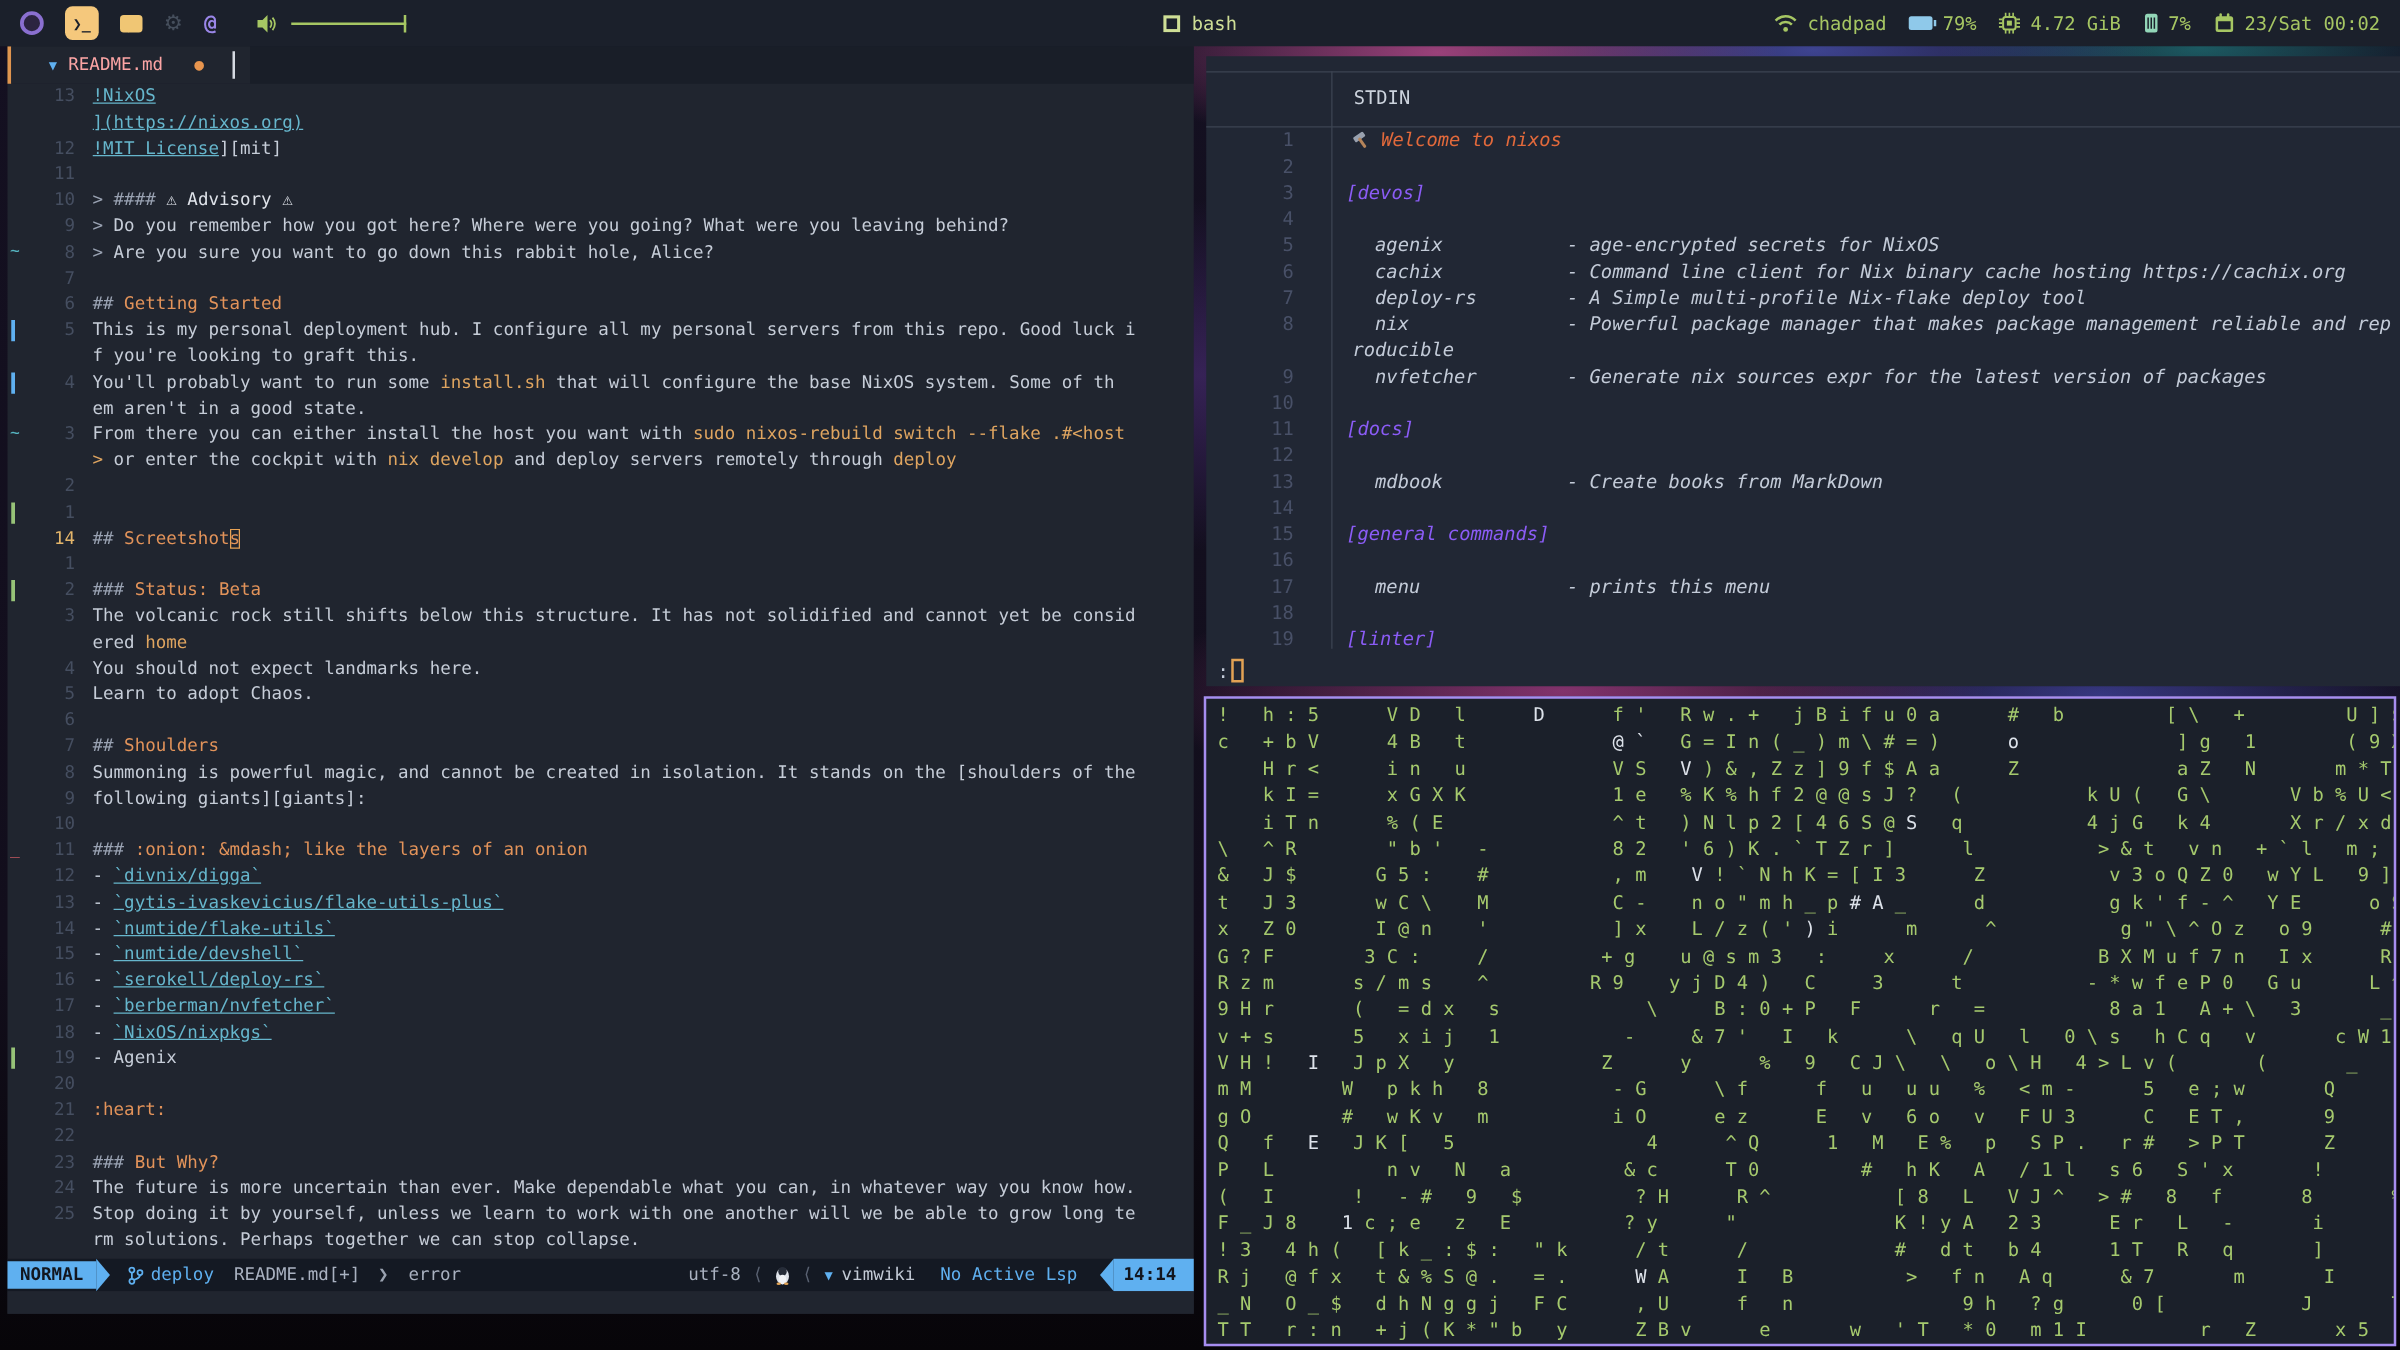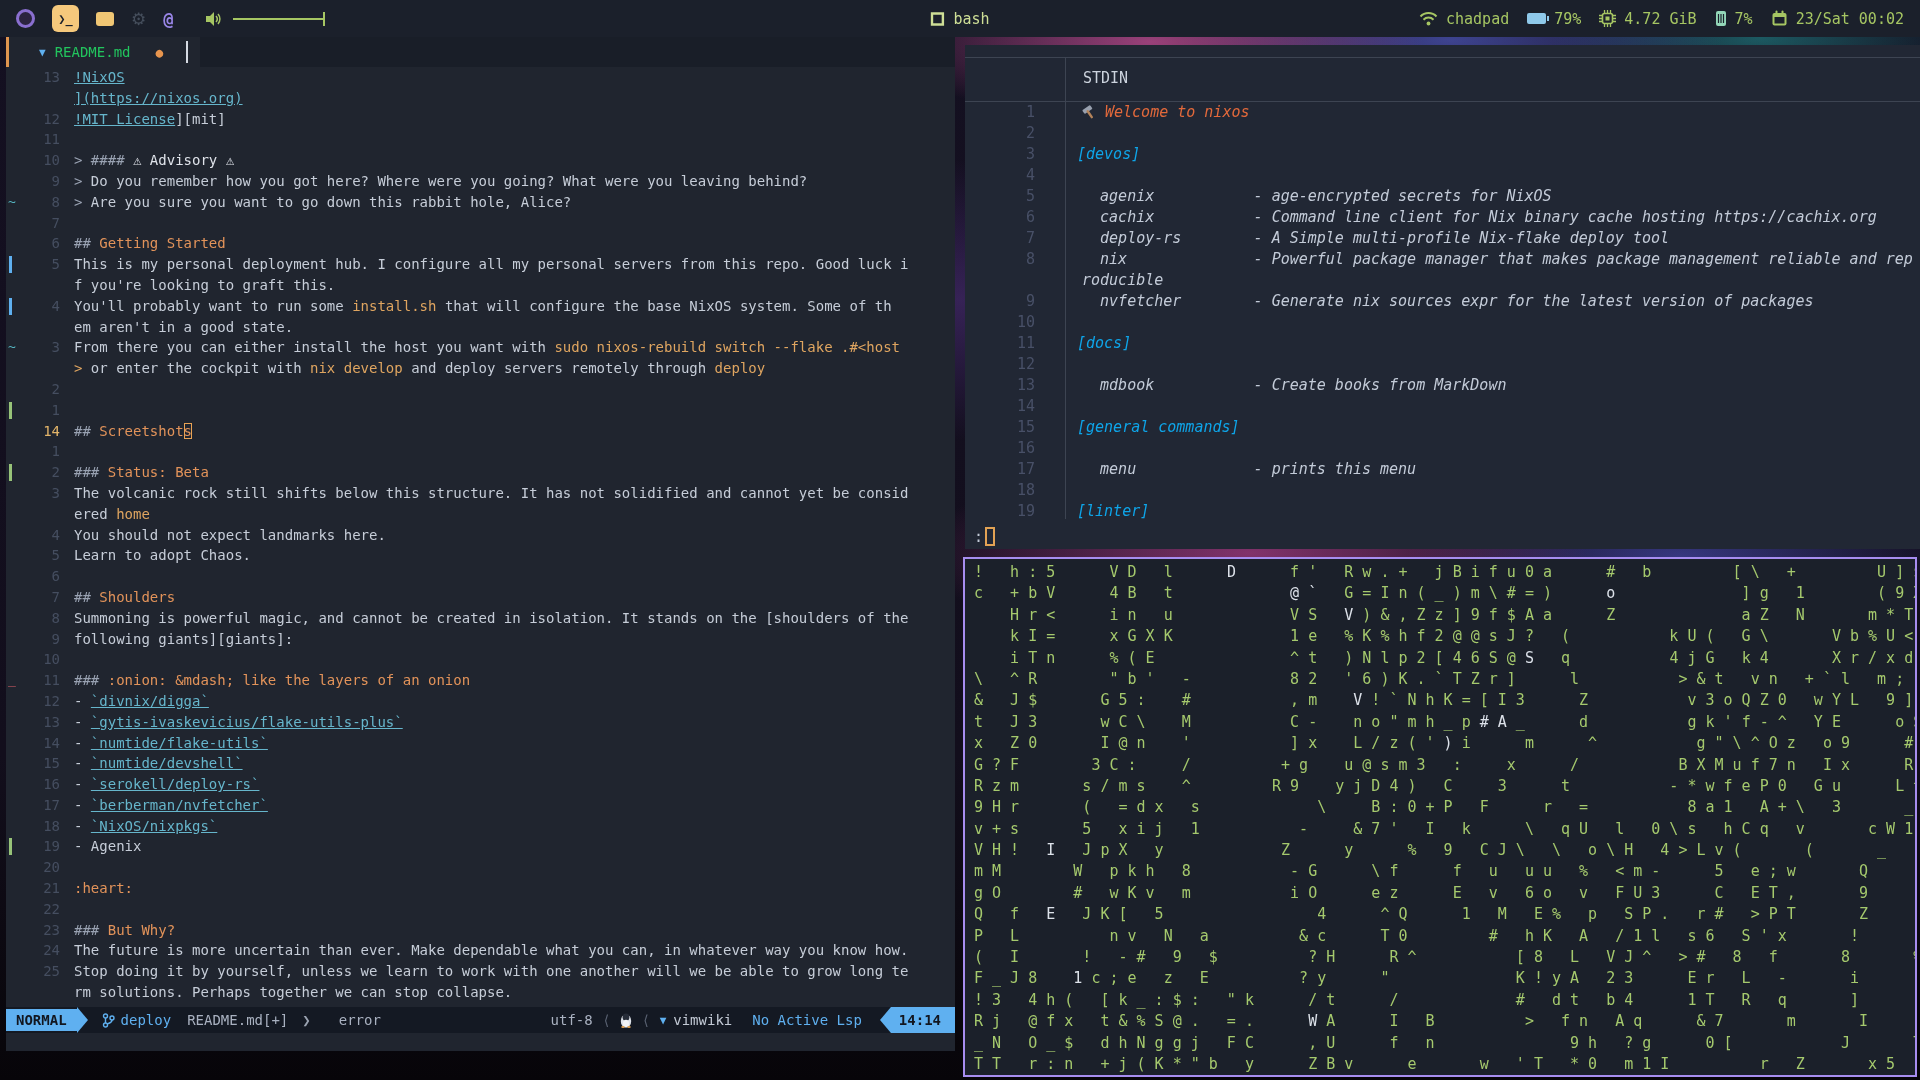--- a/index.html
+++ b/index.html
@@ -35,21 +35,21 @@
   .bar-right{margin-left:auto;display:flex;align-items:center;gap:10px;padding-right:16px;color:#a6c663;}
   .grp{display:flex;align-items:center;gap:8px;margin-left:8px;}
   .batic{width:19px;height:11px;background:#8fc9ea;border-radius:2px;position:relative;}
   .batic::after{content:"";position:absolute;right:-3px;top:3px;width:2px;height:5px;background:#8fc9ea;}
   
   .editor{position:absolute;left:6px;top:37px;width:949px;height:1014px;background:#20252f;z-index:4;}
   .tabline{height:30px;background:#191e28;display:flex;align-items:center;}
   .tab-accent{width:3px;height:30px;background:#e0954f;}
   .tab{display:flex;align-items:center;gap:9px;padding:0 12px 0 30px;height:30px;background:#20252f;}
   .md-icon{color:#5fb0f0;font-size:11px;}
-  .tab-name{color:#22c55e;font-size:14px;}
+  .tab-name{color:#fca5a5;font-size:14px;}
   .mod-dot{color:#e8954e;font-size:13px;margin-left:16px;}
   .tab-cursor{width:2px;height:22px;background:#d5dae2;margin-left:14px;}
   .buffer{position:absolute;top:30px;left:0;right:0;bottom:44px;overflow:hidden;font-size:14px;}
   .ed-row{display:flex;height:20.8px;line-height:20.8px;white-space:pre;}
   .sign{width:12px;flex:none;position:relative;color:#56b6c2;font-size:13px;padding-left:2px;box-sizing:border-box;}
   .sign.blue::after,.sign.green::after{content:"";position:absolute;left:3px;top:2px;bottom:2px;width:3px;}
   .sign.blue::after{background:#5fb0f0;}
   .sign.green::after{background:#97c378;}
   .sign.red{color:#e0606a;}
   .lnum{width:42px;flex:none;text-align:right;padding-right:14px;color:#454e60;}
@@ -63,40 +63,40 @@
   .sg-b{color:#dfe3ea;}
   .sg-cur{color:#e2935a;box-shadow:inset 0 0 0 1px #e8a254;}
   .statusline{position:absolute;left:0;right:0;bottom:18px;height:26px;background:#141923;
               display:flex;align-items:center;font-size:14px;}
   .sl-mode{background:#5fb0f0;color:#12161f;font-weight:bold;height:22px;display:flex;align-items:center;
            padding:0 10px;position:relative;}
   .sl-arrow{width:0;height:0;border-left:11px solid #5fb0f0;border-top:13px solid transparent;border-bottom:13px solid transparent;}
   .sl-branch{color:#5fb0f0;display:flex;align-items:center;gap:6px;margin-left:14px;}
   .sl-file{color:#a9b1c0;margin-left:16px;}
   .sl-sep{color:#9aa2b0;margin-left:14px;}
-  .sl-diag{color:#a9b1c0;margin-left:28px;}
+  .sl-diag{color:#a9b1c0;margin-left:16px;}
   .sl-right{margin-left:auto;display:flex;align-items:center;height:26px;}
   .sl-enc{color:#a9b1c0;}
   .sl-angle{color:#5a6272;margin:0 11px;font-family:"DejaVu Sans",sans-serif;}
   .sl-ft{color:#c3cad5;display:flex;align-items:center;gap:7px;}
   .sl-lsp{color:#5fb0f0;margin:0 18px 0 20px;}
   .sl-timewrap{display:flex;align-items:center;height:30px;}
   .sl-tarrow{width:0;height:0;border-right:11px solid #5fb0f0;border-top:13px solid transparent;border-bottom:13px solid transparent;}
   .sl-time{background:#5fb0f0;color:#12161f;font-weight:bold;height:26px;display:flex;align-items:center;padding:0 14px 0 8px;}
   .cmdline{position:absolute;left:0;right:0;bottom:0;height:18px;background:#20252f;}
   
   .pager{position:absolute;left:965px;top:45px;width:1096px;height:504px;background:#212734;z-index:4;font-size:15px;}
   .pg-rule{position:absolute;left:0;right:0;height:1px;background:#3d4452;}
   .pg-vrule{position:absolute;left:100px;top:12px;bottom:30px;width:1px;background:#3d4452;}
   .pg-title{position:absolute;left:118px;top:24px;color:#ccd3dd;}
   .pg-body{position:absolute;top:57px;left:0;right:0;bottom:26px;overflow:hidden;}
   .pg-row{display:flex;height:21px;line-height:21px;white-space:pre;}
   .pg-num{width:100px;flex:none;text-align:right;padding-right:30px;color:#485067;box-sizing:border-box;}
   .pg-text{padding-left:17px;color:#c3cbd8;display:flex;align-items:center;gap:8px;font-style:italic;}
-  .pg-text.hdr{color:#0ea5e9;padding-left:12px;}
+  .pg-text.hdr{color:#8b5cf6;padding-left:12px;}
   .pg-text.wel{color:#e2693b;}
   .pg-prompt{position:absolute;left:9px;bottom:3px;display:flex;align-items:center;color:#c3cbd8;}
   .pg-cursor{width:10px;height:19px;border:2px solid #e2a254;margin-left:2px;box-sizing:border-box;}
   
   .glyphwin{position:absolute;left:963px;top:557px;width:954px;height:520px;background:#1b202a;
             border:2px solid #a78df0;box-sizing:border-box;overflow:hidden;padding:3px 0 0 9px;z-index:4;}
   .gl-row{height:21.4px;line-height:21.4px;font-size:15px;color:#a5c96d;white-space:pre;}
   .gl-row .w{color:#dde2ea;}
 </style>
 </head>

